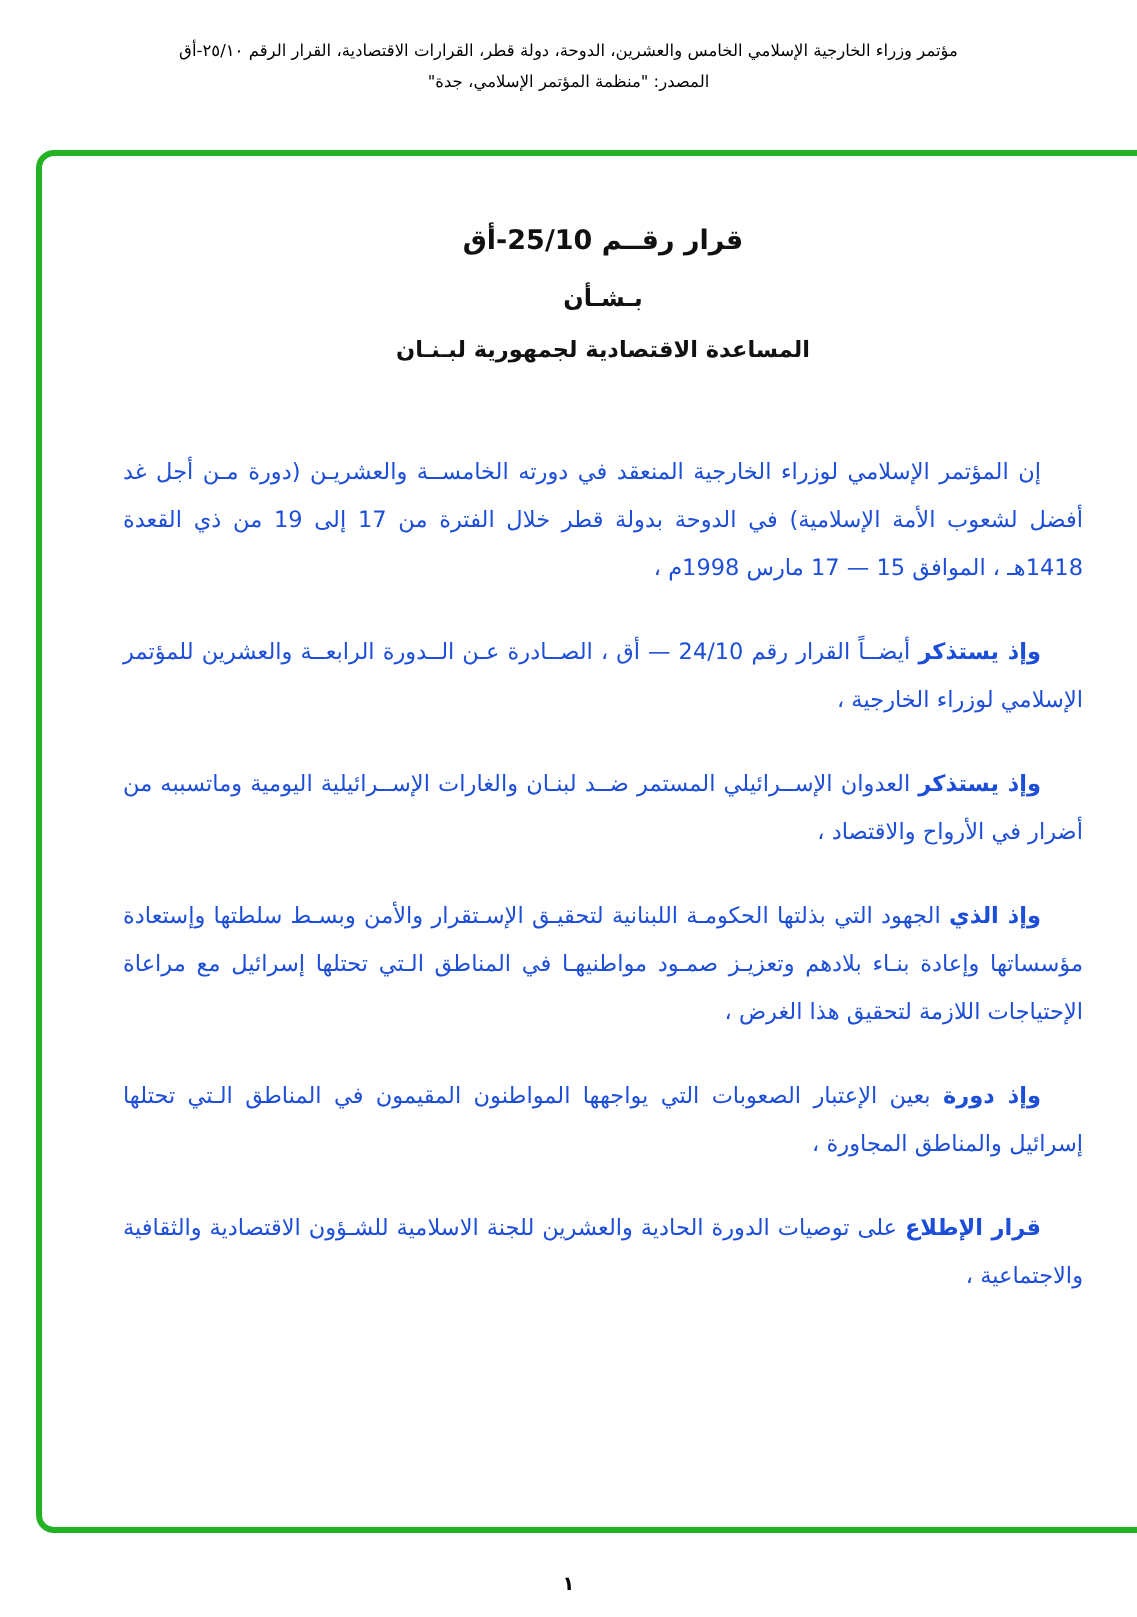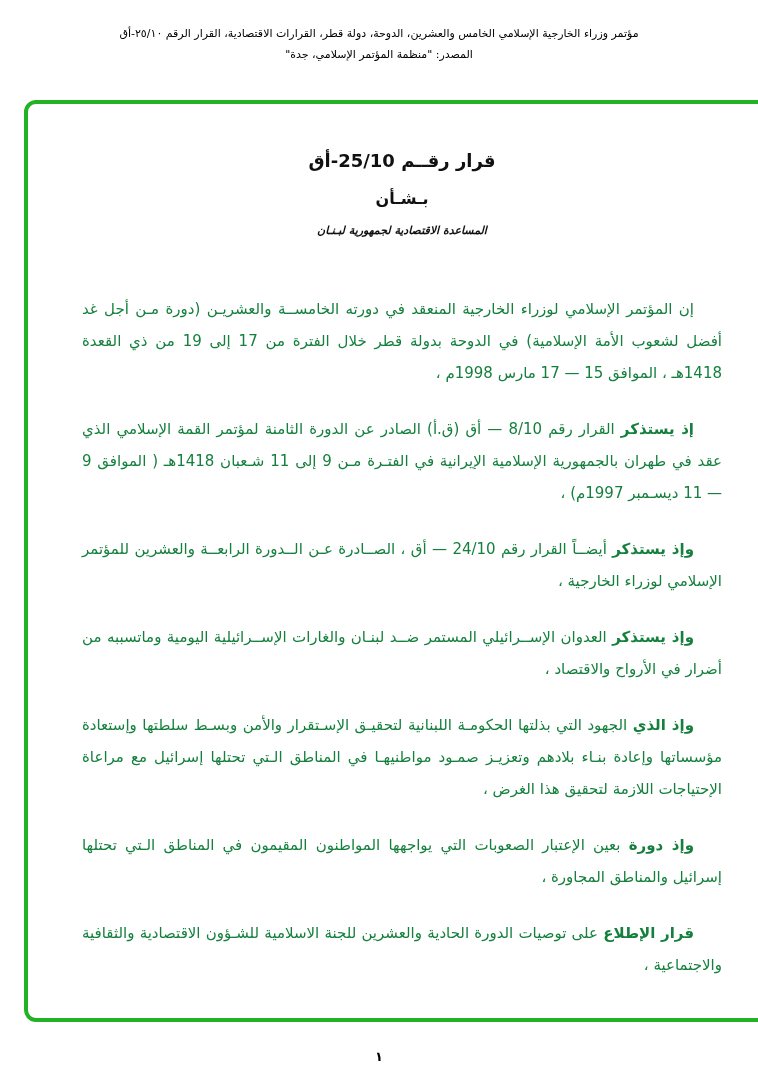--- a/index.html
+++ b/index.html
@@ -41,28 +41,28 @@
     overflow: hidden;
   }
 
   .title-block {
     text-align: center;
     font-weight: bold;
     color: #111111;
   }
   .title-main    { font-size: 18px;   margin: 0 0 18px 0; }
   .title-sub     { font-size: 16px;   margin: 0 0 16px 0; letter-spacing: 1px; }
-  .title-subject { font-size: 11px; margin: 0; font-style: italic; }
+  .title-subject { font-size: 15px; margin: 0; }
 
   .doc-body {
     margin-top: 56px;
     font-size: 15px;
     line-height: 32px;
     text-align: justify;
-    color: #15803d;
+    color: #1d4ed8;
   }
   .para {
     margin: 0 0 24px 0;
     text-indent: 28px; 
   }
   .para strong { font-weight: bold; }
 
   .page-footer {
     position: absolute;
     left: 0;
@@ -89,24 +89,20 @@
     <div class="title-sub">بـشـأن</div>
     <div class="title-subject">المساعدة الاقتصادية لجمهورية لبـنـان</div>
   </div>
 
   <div class="doc-body">
 
     <p class="para">
       <span>إن المؤتمر الإسلامي لوزراء الخارجية المنعقد في دورته الخامســة والعشريـن (دورة مـن أجل غد أفضل لشعوب الأمة الإسلامية) في الدوحة بدولة قطر خلال الفترة من 17 إلى 19 من ذي القعدة 1418هـ ، الموافق 15 — 17 مارس 1998م ،</span>
     </p>
 
-    <p class="para">
-      <strong>إذ يستذكر</strong>
-      <span>القرار رقم 8/10 — أق (ق.أ) الصادر عن الدورة الثامنة لمؤتمر القمة الإسلامي الذي عقد في طهران بالجمهورية الإسلامية الإيرانية في الفتـرة مـن 9 إلى 11 شـعبان 1418هـ ( الموافق 9 — 11 ديسـمبر 1997م) ،</span>
-    </p>
 
     <p class="para">
       <strong>وإذ يستذكر</strong>
       <span>أيضــاً القرار رقم 24/10 — أق ، الصــادرة عـن الــدورة الرابعــة والعشرين للمؤتمر الإسلامي لوزراء الخارجية ،</span>
     </p>
 
     <p class="para">
       <strong>وإذ يستذكر</strong>
       <span>العدوان الإســرائيلي المستمر ضــد لبنـان والغارات الإســرائيلية اليومية وماتسببه من أضرار في الأرواح  والاقتصاد ،</span>
     </p>

